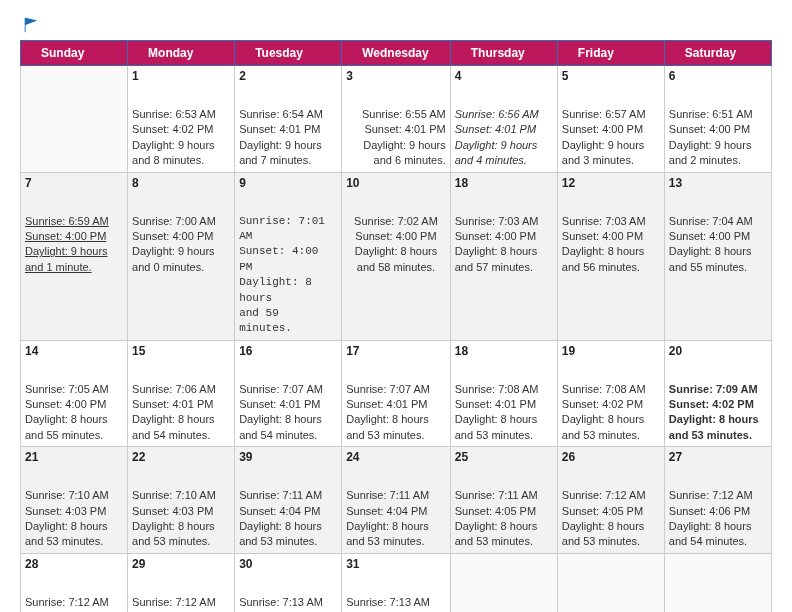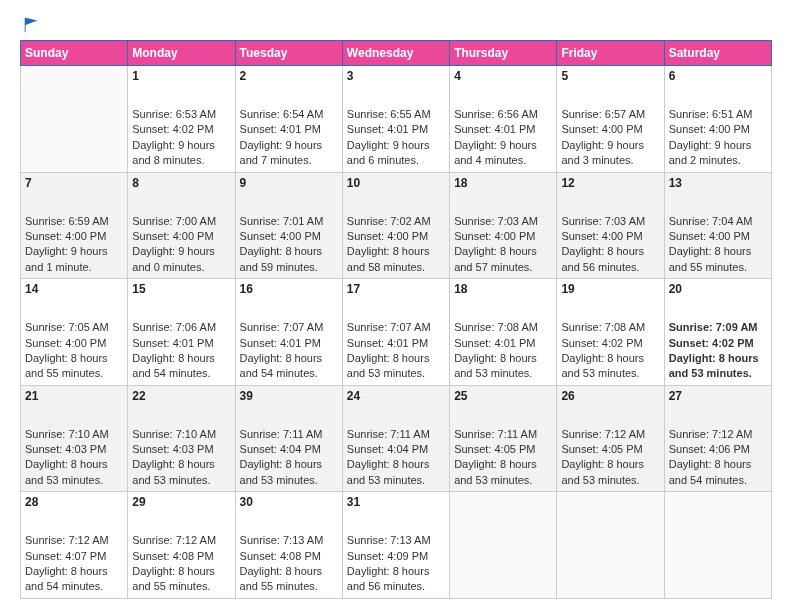--- a/index.html
+++ b/index.html
@@ -49,25 +49,25 @@
     .location {
       font-size: 14px;
       color: #444;
     }
     .calendar {
       width: 100%;
       border-collapse: collapse;
       margin-top: 4px;
     }
     .calendar th {
-      background: #ec4899;
+      background: #be185d;
       color: #fff;
       font-size: 12px;
       font-weight: bold;
-      padding: 5px 4px;
+      padding: 5px 20px;
       text-align: left;
       border: 1px solid #2e6db4;
     }
     .calendar td {
       vertical-align: top;
       border: 1px solid #ccc;
       padding: 3px 4px;
       width: 106px;
       height: 85px;
       font-size: 10px;
@@ -142,28 +142,28 @@
           </td>
           <td>
             <span class="day-num">2</span>
             <div class="day-info" style="white-space: pre-line;">Sunrise: 6:54 AM
 Sunset: 4:01 PM
 Daylight: 9 hours
 and 7 minutes.</div>
           </td>
           <td>
             <span class="day-num">3</span>
-            <div class="day-info" style="white-space: pre-line;">Sunrise: 6:55 AM
+            <div class="day-info" style="white-space: pre-line; text-align: right;">Sunrise: 6:55 AM
 Sunset: 4:01 PM
 Daylight: 9 hours
 and 6 minutes.</div>
           </td>
           <td>
             <span class="day-num">4</span>
-            <div class="day-info" style="white-space: pre-line;">Sunrise: 6:56 AM
+            <div class="day-info" style="white-space: pre-line; font-style: italic;">Sunrise: 6:56 AM
 Sunset: 4:01 PM
 Daylight: 9 hours
 and 4 minutes.</div>
           </td>
           <td>
             <span class="day-num">5</span>
             <div class="day-info" style="white-space: pre-line;">Sunrise: 6:57 AM
 Sunset: 4:00 PM
 Daylight: 9 hours
 and 3 minutes.</div>
@@ -172,42 +172,42 @@
             <span class="day-num">6</span>
             <div class="day-info" style="white-space: pre-line;">Sunrise: 6:51 AM
 Sunset: 4:00 PM
 Daylight: 9 hours
 and 2 minutes.</div>
           </td>
         </tr>
         <tr class="row-shaded">
           <td>
             <span class="day-num">7</span>
-            <div class="day-info" style="white-space: pre-line;">Sunrise: 6:59 AM
+            <div class="day-info" style="white-space: pre-line; text-decoration: underline;">Sunrise: 6:59 AM
 Sunset: 4:00 PM
 Daylight: 9 hours
 and 1 minute.</div>
           </td>
           <td>
             <span class="day-num">8</span>
             <div class="day-info" style="white-space: pre-line;">Sunrise: 7:00 AM
 Sunset: 4:00 PM
 Daylight: 9 hours
 and 0 minutes.</div>
           </td>
           <td>
             <span class="day-num">9</span>
-            <div class="day-info" style="white-space: pre-line;">Sunrise: 7:01 AM
+            <div class="day-info" style="white-space: pre-line; font-family: Liberation Mono, monospace;">Sunrise: 7:01 AM
 Sunset: 4:00 PM
 Daylight: 8 hours
 and 59 minutes.</div>
           </td>
           <td>
             <span class="day-num">10</span>
-            <div class="day-info" style="white-space: pre-line;">Sunrise: 7:02 AM
+            <div class="day-info" style="white-space: pre-line; text-align: center;">Sunrise: 7:02 AM
 Sunset: 4:00 PM
 Daylight: 8 hours
 and 58 minutes.</div>
           </td>
           <td>
             <span class="day-num">18</span>
             <div class="day-info" style="white-space: pre-line;">Sunrise: 7:03 AM
 Sunset: 4:00 PM
 Daylight: 8 hours
 and 57 minutes.</div>

